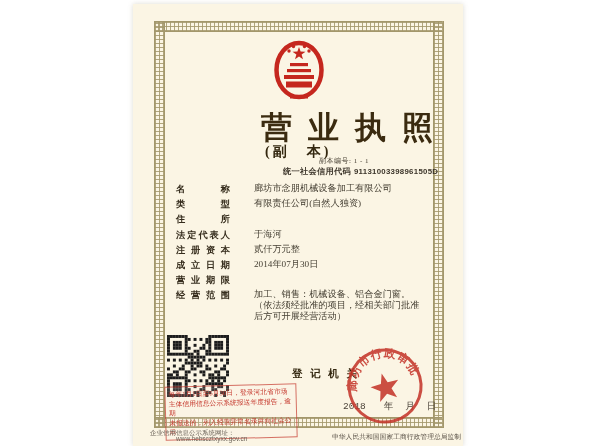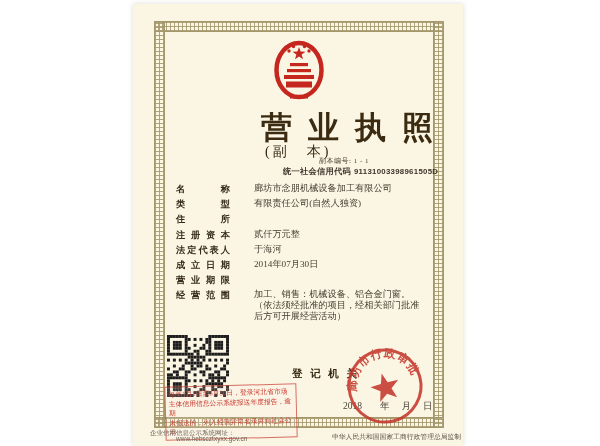--- a/index.html
+++ b/index.html
@@ -25,21 +25,21 @@
   .gk-right{left:300px;}
 
   .emblem{position:absolute;left:140px;top:34px;}
 
   .title{
     position:absolute;left:0;right:14px;top:103px;text-align:right;
     font-size:31px;font-weight:bold;letter-spacing:16px;color:#3b2b10;
   }
   .subtitle{
     position:absolute;left:132px;top:139px;
-    font-size:14px;font-weight:normal;letter-spacing:3px;color:#33270f;
+    font-size:14px;font-weight:bold;letter-spacing:3px;color:#33270f;
   }
   .copyno{
     position:absolute;left:186px;top:152px;
     font-size:7px;color:#4a4336;letter-spacing:.5px;
   }
   .creditline{
     position:absolute;left:150px;top:162px;
     font-size:8.2px;font-weight:bold;color:#3c352a;letter-spacing:.3px;white-space:nowrap;
   }
   .creditline .code{font-family:"Liberation Sans","DejaVu Sans",sans-serif;font-size:7.8px;margin-left:3px;margin-top:16px;}
@@ -57,21 +57,21 @@
     font-size:6.8px;line-height:1.4;color:#c5372c;
     transform:rotate(-1.5deg);background:rgba(255,240,235,.15);
   }
   .reg-label{
     position:absolute;left:159px;top:363px;
     font-size:10.5px;font-weight:bold;letter-spacing:2.5px;color:#33270f;white-space:nowrap;
   }
   .date-row{
     position:absolute;left:210px;top:396px;font-size:9.5px;color:#4c443a;white-space:nowrap;
   }
-  .date-row .yr{font-family:Liberation Serif, serif;}
+  .date-row .yr{font-family:Liberation Mono, monospace;}
   .date-row .yc{margin-left:18px;} .date-row .mc{margin-left:12px;} .date-row .dc{margin-left:12px;}
 
   .seal{position:absolute;left:212px;top:342px;transform:rotate(-15deg);opacity:.88;}
 
   .footer-left{
     position:absolute;left:17px;top:425px;font-size:6.5px;color:#6a6258;line-height:1.15;
   }
   .footer-left .url{margin-left:26px;font-family:"Liberation Sans","DejaVu Sans",sans-serif;margin-top:-1px;}
   .footer-right{
     position:absolute;left:199px;top:428px;font-size:6.8px;color:#5f574c;white-space:nowrap;
@@ -116,26 +116,26 @@
         <span class="val">廊坊市念朋机械设备加工有限公司</span>
       </div>
       <div class="row">
         <span class="lab">类型</span>
         <span class="val">有限责任公司(自然人独资)</span>
       </div>
       <div class="row">
         <span class="lab">住所</span>
       </div>
       <div class="row">
+        <span class="lab">法定代表人</span>
+        <span class="val">于海河</span>
+      </div>
+      <div class="row">
         <span class="lab">注册资本</span>
         <span class="val">贰仟万元整</span>
-      </div>
-      <div class="row">
-        <span class="lab">法定代表人</span>
-        <span class="val">于海河</span>
       </div>
       <div class="row">
         <span class="lab">成立日期</span>
         <span class="val">2014年07月30日</span>
       </div>
       <div class="row">
         <span class="lab">营业期限</span>
         <span class="val"></span>
       </div>
       <div class="row">

